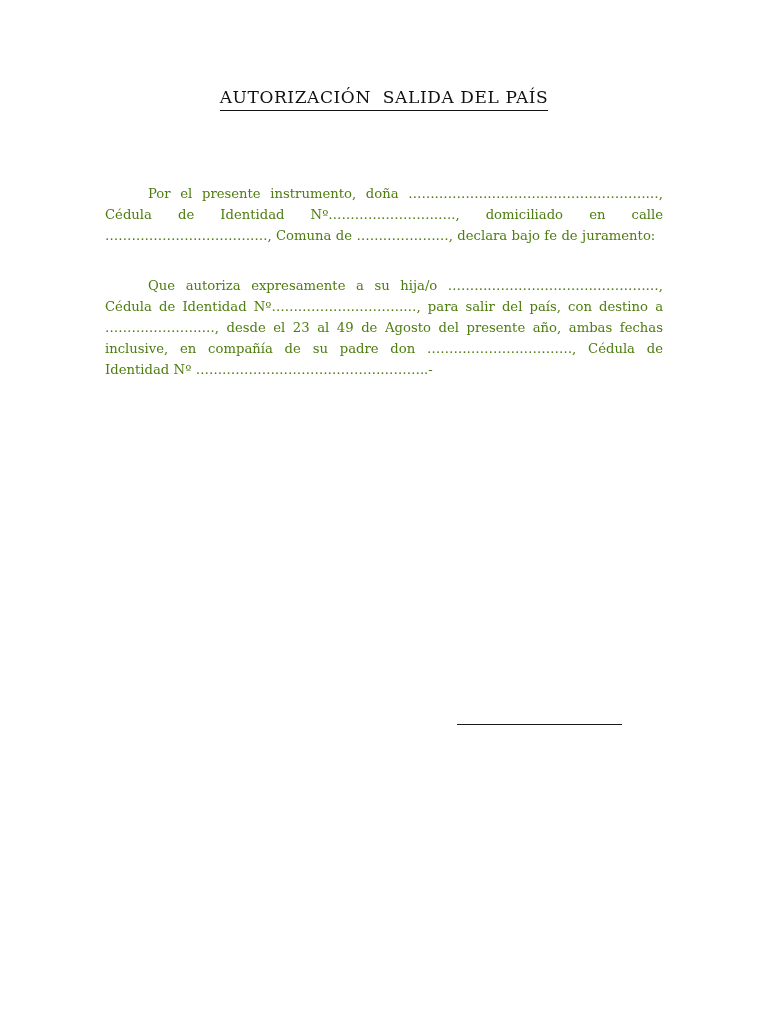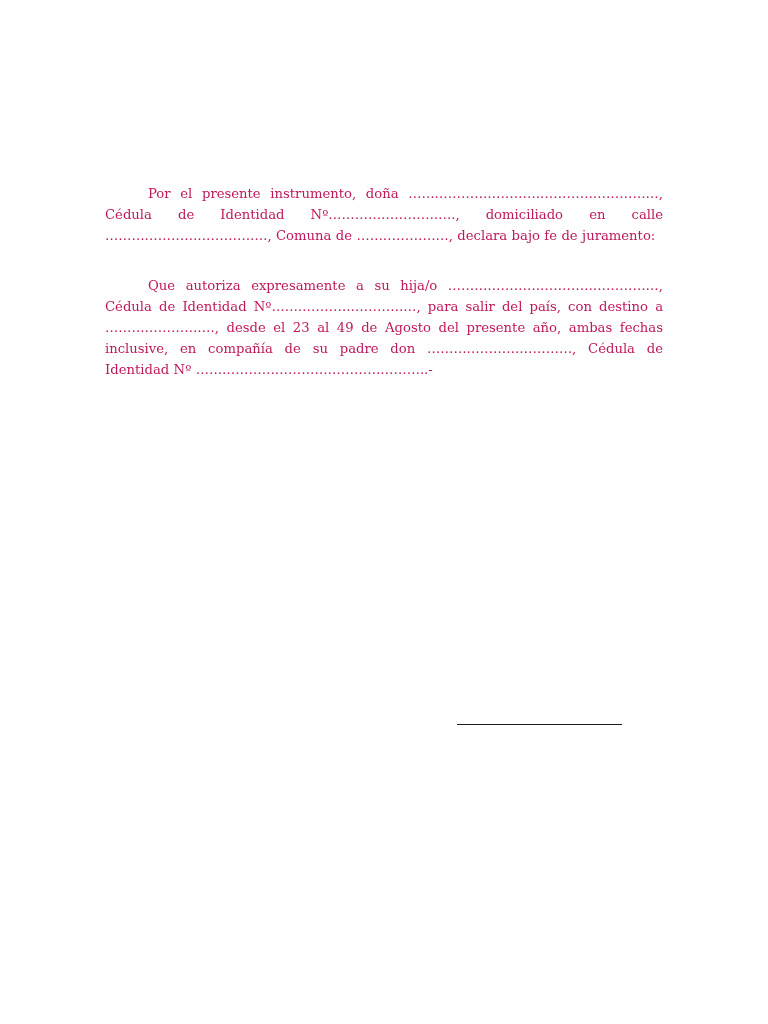--- a/index.html
+++ b/index.html
@@ -52,21 +52,21 @@
     top: 183px;
     width: 558px;
   }
 
   p.para {
     margin: 0;
     font-size: 13.2px;
     line-height: 21px;
     text-align: justify;
     text-justify: inter-word;
-    color: #be185d;
+    color: #4d7c0f;
     white-space: pre-wrap;
     word-spacing: 0.2px;
   }
 
   p.indented {
     text-indent: 43px;
   }
   .gap-md { height: 29px; }
   .gap-lg { height: 16px; }
   .gap-xl { height: 39px; }
@@ -103,20 +103,21 @@
     width: 165px;
     height: 0;
     border-top: 1.7px solid #1a1a1a;
   }
 </style>
 </head>
 <body>
 
 <div class="page">
 
+  <div class="doc-title"><span class="title-text">AUTORIZACIÓN  SALIDA DEL PAÍS</span></div>
 
   <div class="body-block">
 
     <p class="para indented">Por el presente instrumento, doña …………………………………………………, Cédula de Identidad Nº……………………….., domiciliado en calle ………………………………., Comuna de …………………, declara bajo fe de juramento:</p>
 
     <div class="gap-md"></div>
 
     <p class="para indented">Que autoriza expresamente a su hija/o …………………………………………, Cédula de Identidad Nº……………………………, para salir del país, con destino a ……………………., desde el 23 al 49 de Agosto del presente año, ambas fechas inclusive, en compañía de su padre don ……………………………, Cédula de Identidad Nº ……………………………………………..-</p>
 
     <div class="gap-xl"></div>

